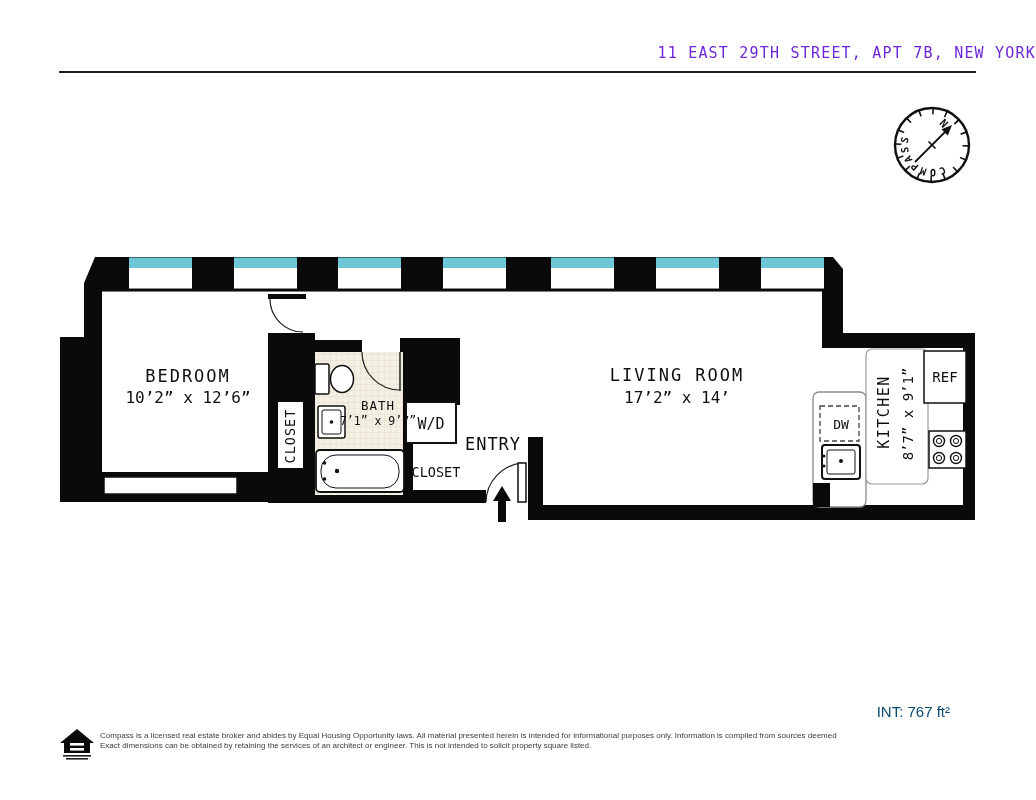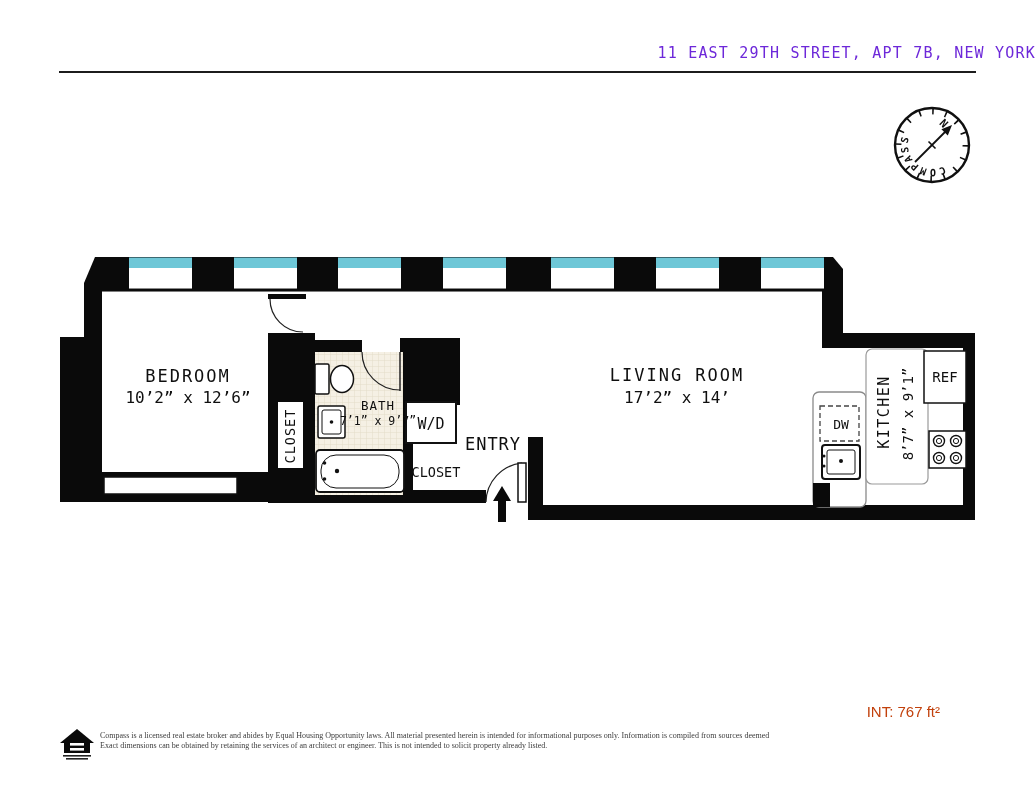--- a/index.html
+++ b/index.html
@@ -1,24 +1,24 @@
 <!DOCTYPE html>
 <html><head>
 <meta charset="utf-8">
 <style>
   html,body{margin:0;padding:0;background:#ffffff;}
   .page{position:relative;width:1036px;height:800px;background:#fff;overflow:hidden;
         font-family:"DejaVu Sans Mono",monospace;}
   .title{position:absolute;top:44px;left:0;width:100%;text-align:right;
          font-size:15px;letter-spacing:1.2px;color:#6d28d9;font-weight:500;}
   .title-rule{position:absolute;top:71px;left:59px;width:917px;height:1.5px;background:#1c1c1c;}
-  .int-label{position:absolute;top:703px;right:96px;font-family:"Liberation Sans",sans-serif;
-             font-size:15px;color:#c2410c;}
+  .int-label{position:absolute;top:703px;right:86px;font-family:"Liberation Sans",sans-serif;
+             font-size:15px;color:#0c4a6e;}
   .footer{position:absolute;left:100px;top:731px;width:880px;
-          font-family:Liberation Serif, serif;font-size:8px;line-height:10px;
+          font-family:Liberation Sans, sans-serif;font-size:8px;line-height:10px;
           color:#3c3c3c;white-space:nowrap;}
   svg{position:absolute;left:0;top:0;}
   text{fill:#0f0f0f;}
 </style>
 </head>
 <body>
 
 <div class="page">
 
   <div class="title">11 EAST 29TH STREET, APT 7B, NEW YORK</div>
@@ -197,16 +197,16 @@
       <rect x="70" y="748" width="14" height="2.6" fill="#fff"></rect>
       <rect x="63" y="755" width="28" height="1.6" fill="#222"></rect>
       <rect x="66" y="758" width="22" height="1.6" fill="#222"></rect>
     </g>
   </svg>
 
   <div class="int-label">INT: 767 ft²</div>
 
   <div class="footer">
     <div>Compass is a licensed real estate broker and abides by Equal Housing Opportunity laws. All material presented herein is intended for informational purposes only. Information is compiled from sources deemed</div>
-    <div>Exact dimensions can be obtained by retaining the services of an architect or engineer. This is not intended to solicit property already listed.</div>
+    <div>Exact dimensions can be obtained by retaining the services of an architect or engineer. This is not intended to solicit property square listed.</div>
   </div>
 
 </div>
 
 </body></html>

